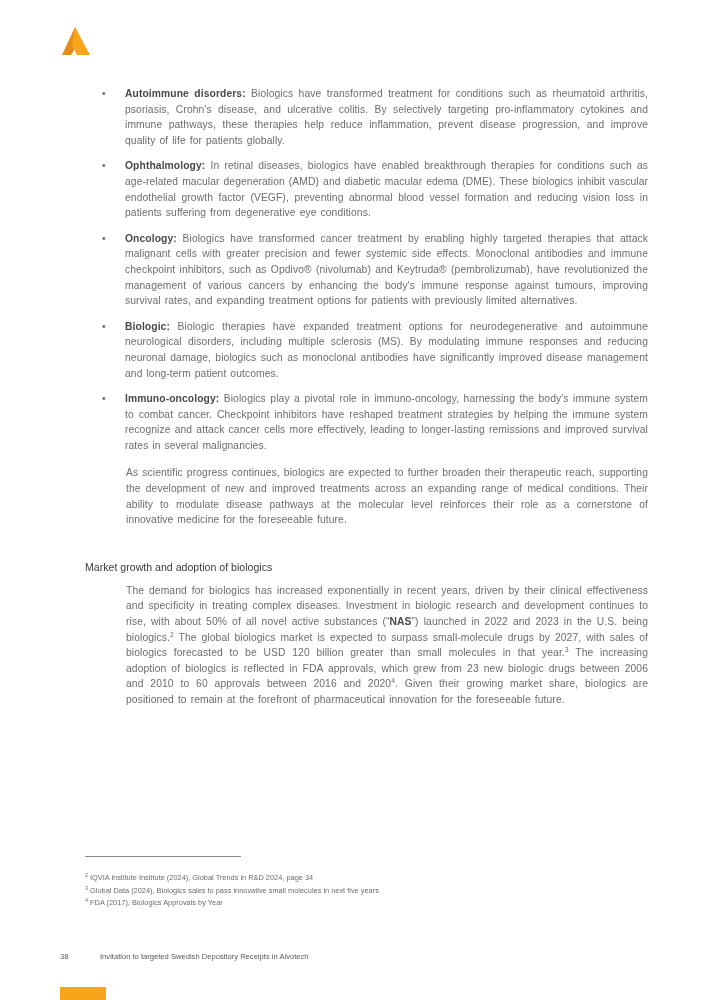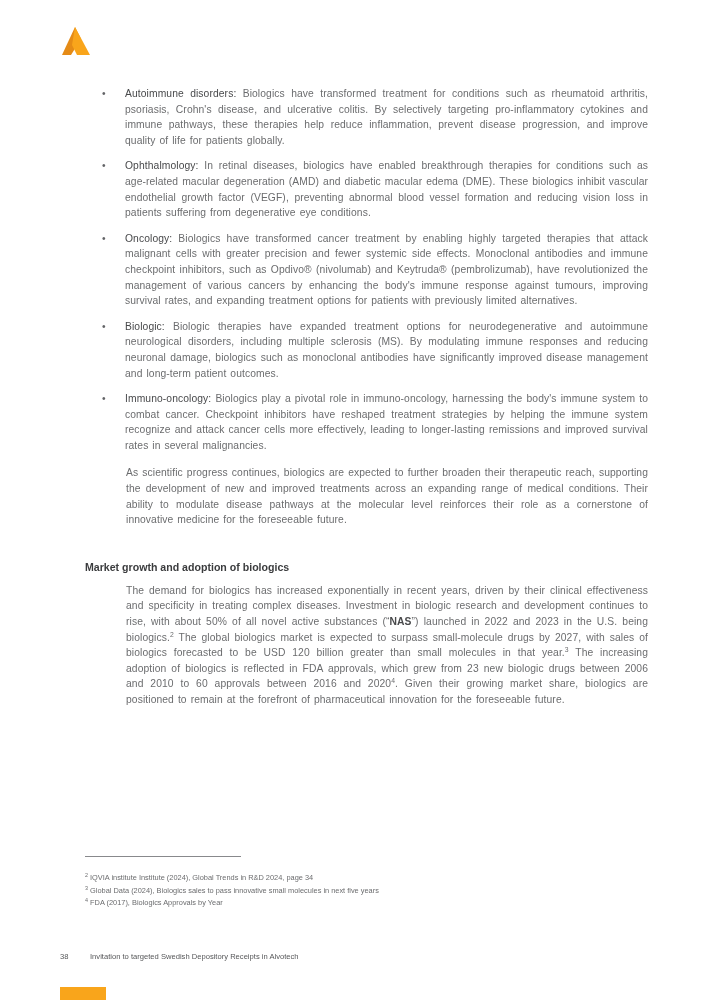--- a/index.html
+++ b/index.html
@@ -13,46 +13,46 @@
   .content { position:absolute; left:85px; top:86px; width:563px; }
   .bullet { display:flex; margin-bottom:10px; }
   .bullet-marker {
     width:40px; padding-left:17px; flex-shrink:0;
     font-size:10.3px; line-height:15.6px; color:#626366;
   }
   .bullet-body {
     flex:1; text-align:justify; font-size:10.3px; line-height:15.6px;
     color:#6b6c6e; letter-spacing:0.1px; word-spacing:1px;
   }
-  .lead { font-weight:normal; color:#48494b; }
+  .lead { font-weight:bold; color:#48494b; }
   .para {
     text-align:justify; font-size:10.3px; line-height:15.6px;
     color:#6b6c6e; letter-spacing:0.1px; word-spacing:1px; margin-top:12px;margin-left:41px;
   }
   .section-heading {
     margin-top:32px; font-size:10.6px; line-height:14px;
-    font-weight:bold; color:#3b3c3e;
+    font-weight:normal; color:#3b3c3e;
   }
   .market-para { margin-top:9px; }
   .bold-dark { font-weight:bold; color:#48494b; }
   .seg-sup { font-size:6.8px; vertical-align:super; line-height:0; }
   .footnote-rule {
     position:absolute; left:85px; top:856px; width:156px;
     border-top:1px solid #88898c;
   }
   .footnotes {
     position:absolute; left:85px; top:872px; width:563px;
     font-size:7.4px; line-height:12.6px; color:#6b6c6e;
   }
   .footnote sup { font-size:5.4px; line-height:0; }
   .footer {
     position:absolute; left:60px; top:952px; width:590px;
     font-size:7.6px; color:#565759; display:flex; align-items:baseline;
   }
-  .footer .page-num { width:30px; flex-shrink:0; }
+  .footer .page-num { width:40px; flex-shrink:0; }
   .bottom-bar {
     position:absolute; left:60px; bottom:0; width:46px; height:13px;
   }
 </style>
 </head>
 <body>
 
 <div class="page">
 
   <div class="logo">

